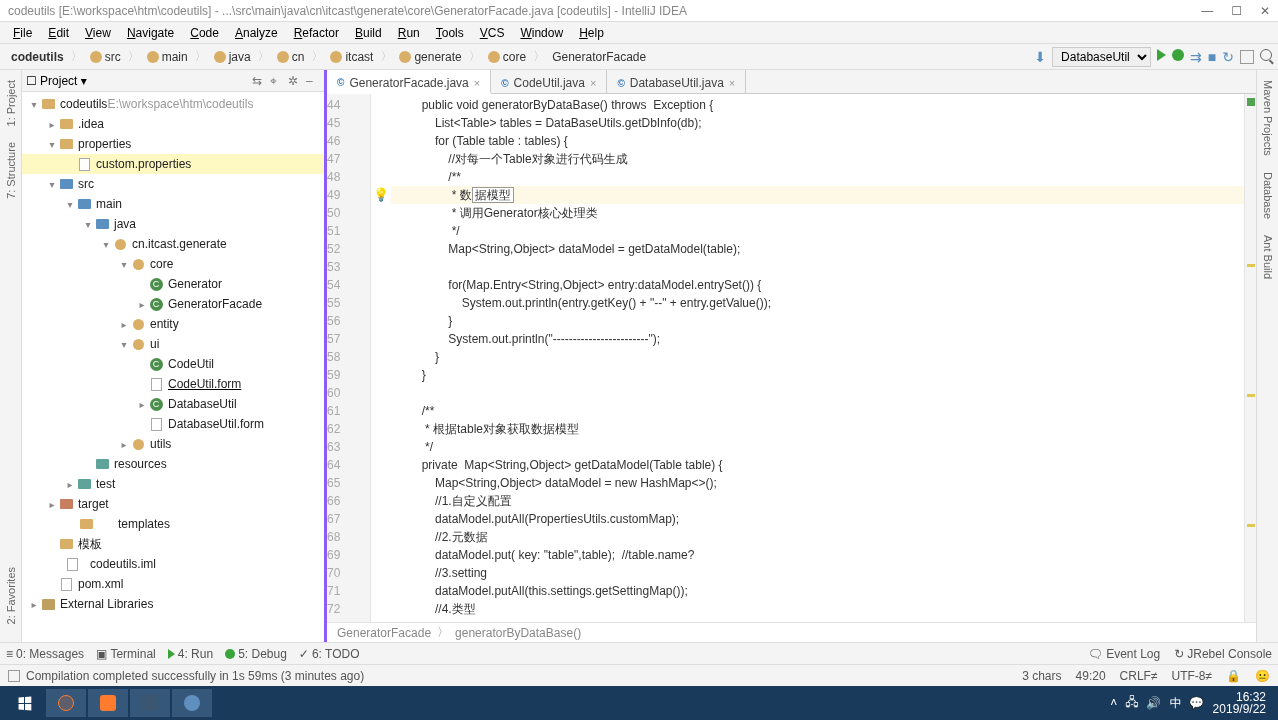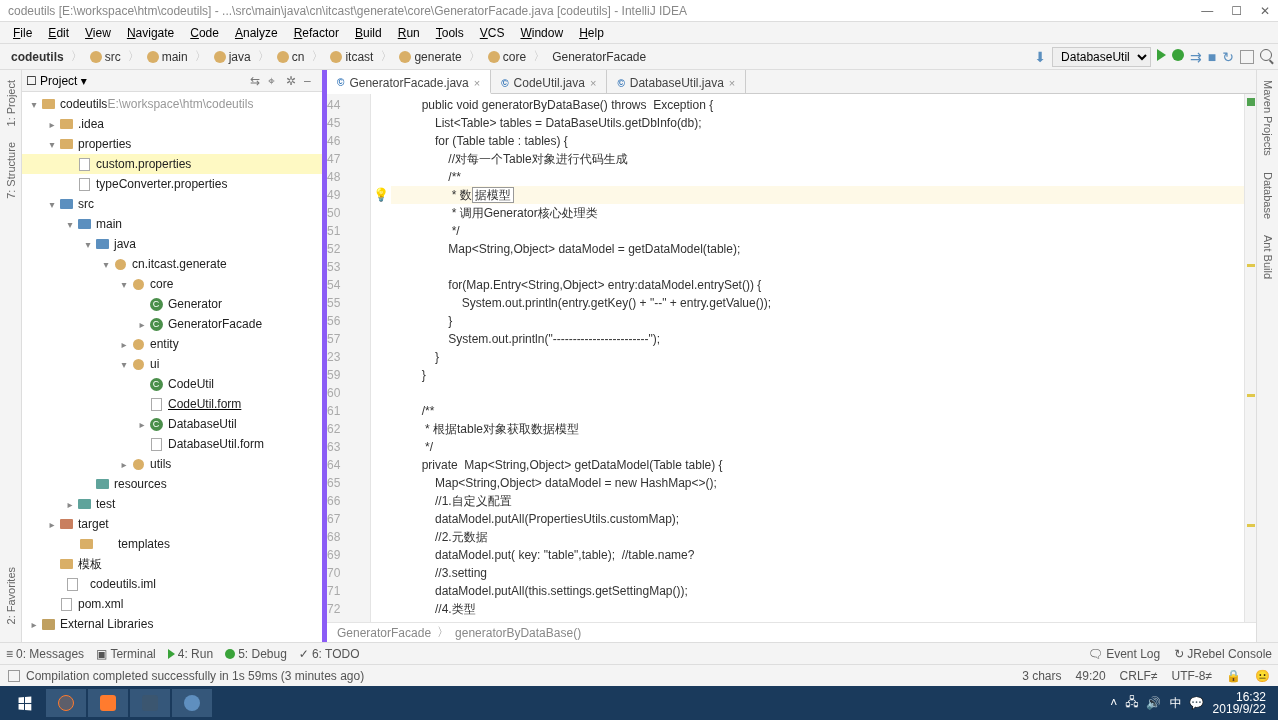--- a/index.html
+++ b/index.html
@@ -27,21 +27,21 @@
 .mag-icon::after { content: ""; position: absolute; width: 5px; height: 1.5px; background: #666; bottom: -2px; right: -3px; transform: rotate(45deg); }
 
 .main { flex: 1; display: flex; min-height: 0; }
 
 .leftgutter { width: 22px; background: #f4f4f4; border-right: 1px solid #ddd; display: flex; flex-direction: column; align-items: center; gap: 8px; padding-top: 6px; }
 .leftgutter .vlabel { writing-mode: vertical-rl; transform: rotate(180deg); font-size: 11px; color: #666; padding: 4px 0; cursor: pointer; }
 
 .rightgutter { width: 22px; background: #f4f4f4; border-left: 1px solid #ddd; display: flex; flex-direction: column; align-items: center; gap: 8px; padding-top: 6px; }
 .rightgutter .vlabel { writing-mode: vertical-rl; font-size: 11px; color: #666; padding: 4px 0; cursor: pointer; }
 
-.projectpane { width: 305px; background: #fff; border-right: 5px solid #8b5cf6; display: flex; flex-direction: column; }
+.projectpane { width: 305px; background: #fff; border-right: 3px solid #8b5cf6; display: flex; flex-direction: column; }
 .projectpane .header { height: 22px; background: #f4f4f4; border-bottom: 1px solid #ddd; display: flex; align-items: center; padding: 0 4px; gap: 4px; }
 .projectpane .header .spacer { flex: 1; }
 .projectpane .header .hicon { width: 14px; height: 14px; color: #777; cursor: pointer; }
 .tree { flex: 1; overflow: auto; padding: 2px 0; }
 .tree .node { display: flex; align-items: center; height: 20px; padding-left: 4px; cursor: pointer; white-space: nowrap; }
 .tree .node.selected { background: #fef9c3; }
 .tree .arrow { width: 12px; text-align: center; color: #888; font-size: 10px; }
 .tree .icon { width: 16px; height: 14px; margin-right: 4px; display: inline-flex; align-items: center; justify-content: center; }
 .tree .folder { background: #d9af67; width: 13px; height: 10px; border-radius: 1px; }
 .tree .folder.blue { background: #5b8fbf; }
@@ -196,27 +196,20 @@
           </span>
           <span class="label">properties</span>
         </div>
         <div class="node selected" style="padding-left: 42px;">
           <span class="arrow"></span>
           <span class="icon">
             <span class="file-p"></span>
           </span>
           <span class="label">custom.properties</span>
         </div>
-        <div class="node" style="padding-left: 42px;">
-          <span class="arrow"></span>
-          <span class="icon">
-            <span class="file-p"></span>
-          </span>
-          <span class="label">typeConverter.properties</span>
-        </div>
         <div class="node" style="padding-left: 24px;">
           <span class="arrow">▾</span>
           <span class="icon">
             <span class="folder blue"></span>
           </span>
           <span class="label">src</span>
         </div>
         <div class="node" style="padding-left: 42px;">
           <span class="arrow">▾</span>
           <span class="icon">
@@ -394,21 +387,21 @@
           <div class="ln">48</div>
           <div class="ln">49</div>
           <div class="ln">50</div>
           <div class="ln">51</div>
           <div class="ln">52</div>
           <div class="ln">53</div>
           <div class="ln">54</div>
           <div class="ln">55</div>
           <div class="ln">56</div>
           <div class="ln">57</div>
-          <div class="ln">23</div>
+          <div class="ln">58</div>
           <div class="ln">59</div>
           <div class="ln">60</div>
           <div class="ln">61</div>
           <div class="ln">62</div>
           <div class="ln">63</div>
           <div class="ln">64</div>
           <div class="ln">65</div>
           <div class="ln">66</div>
           <div class="ln">67</div>
           <div class="ln">68</div>

